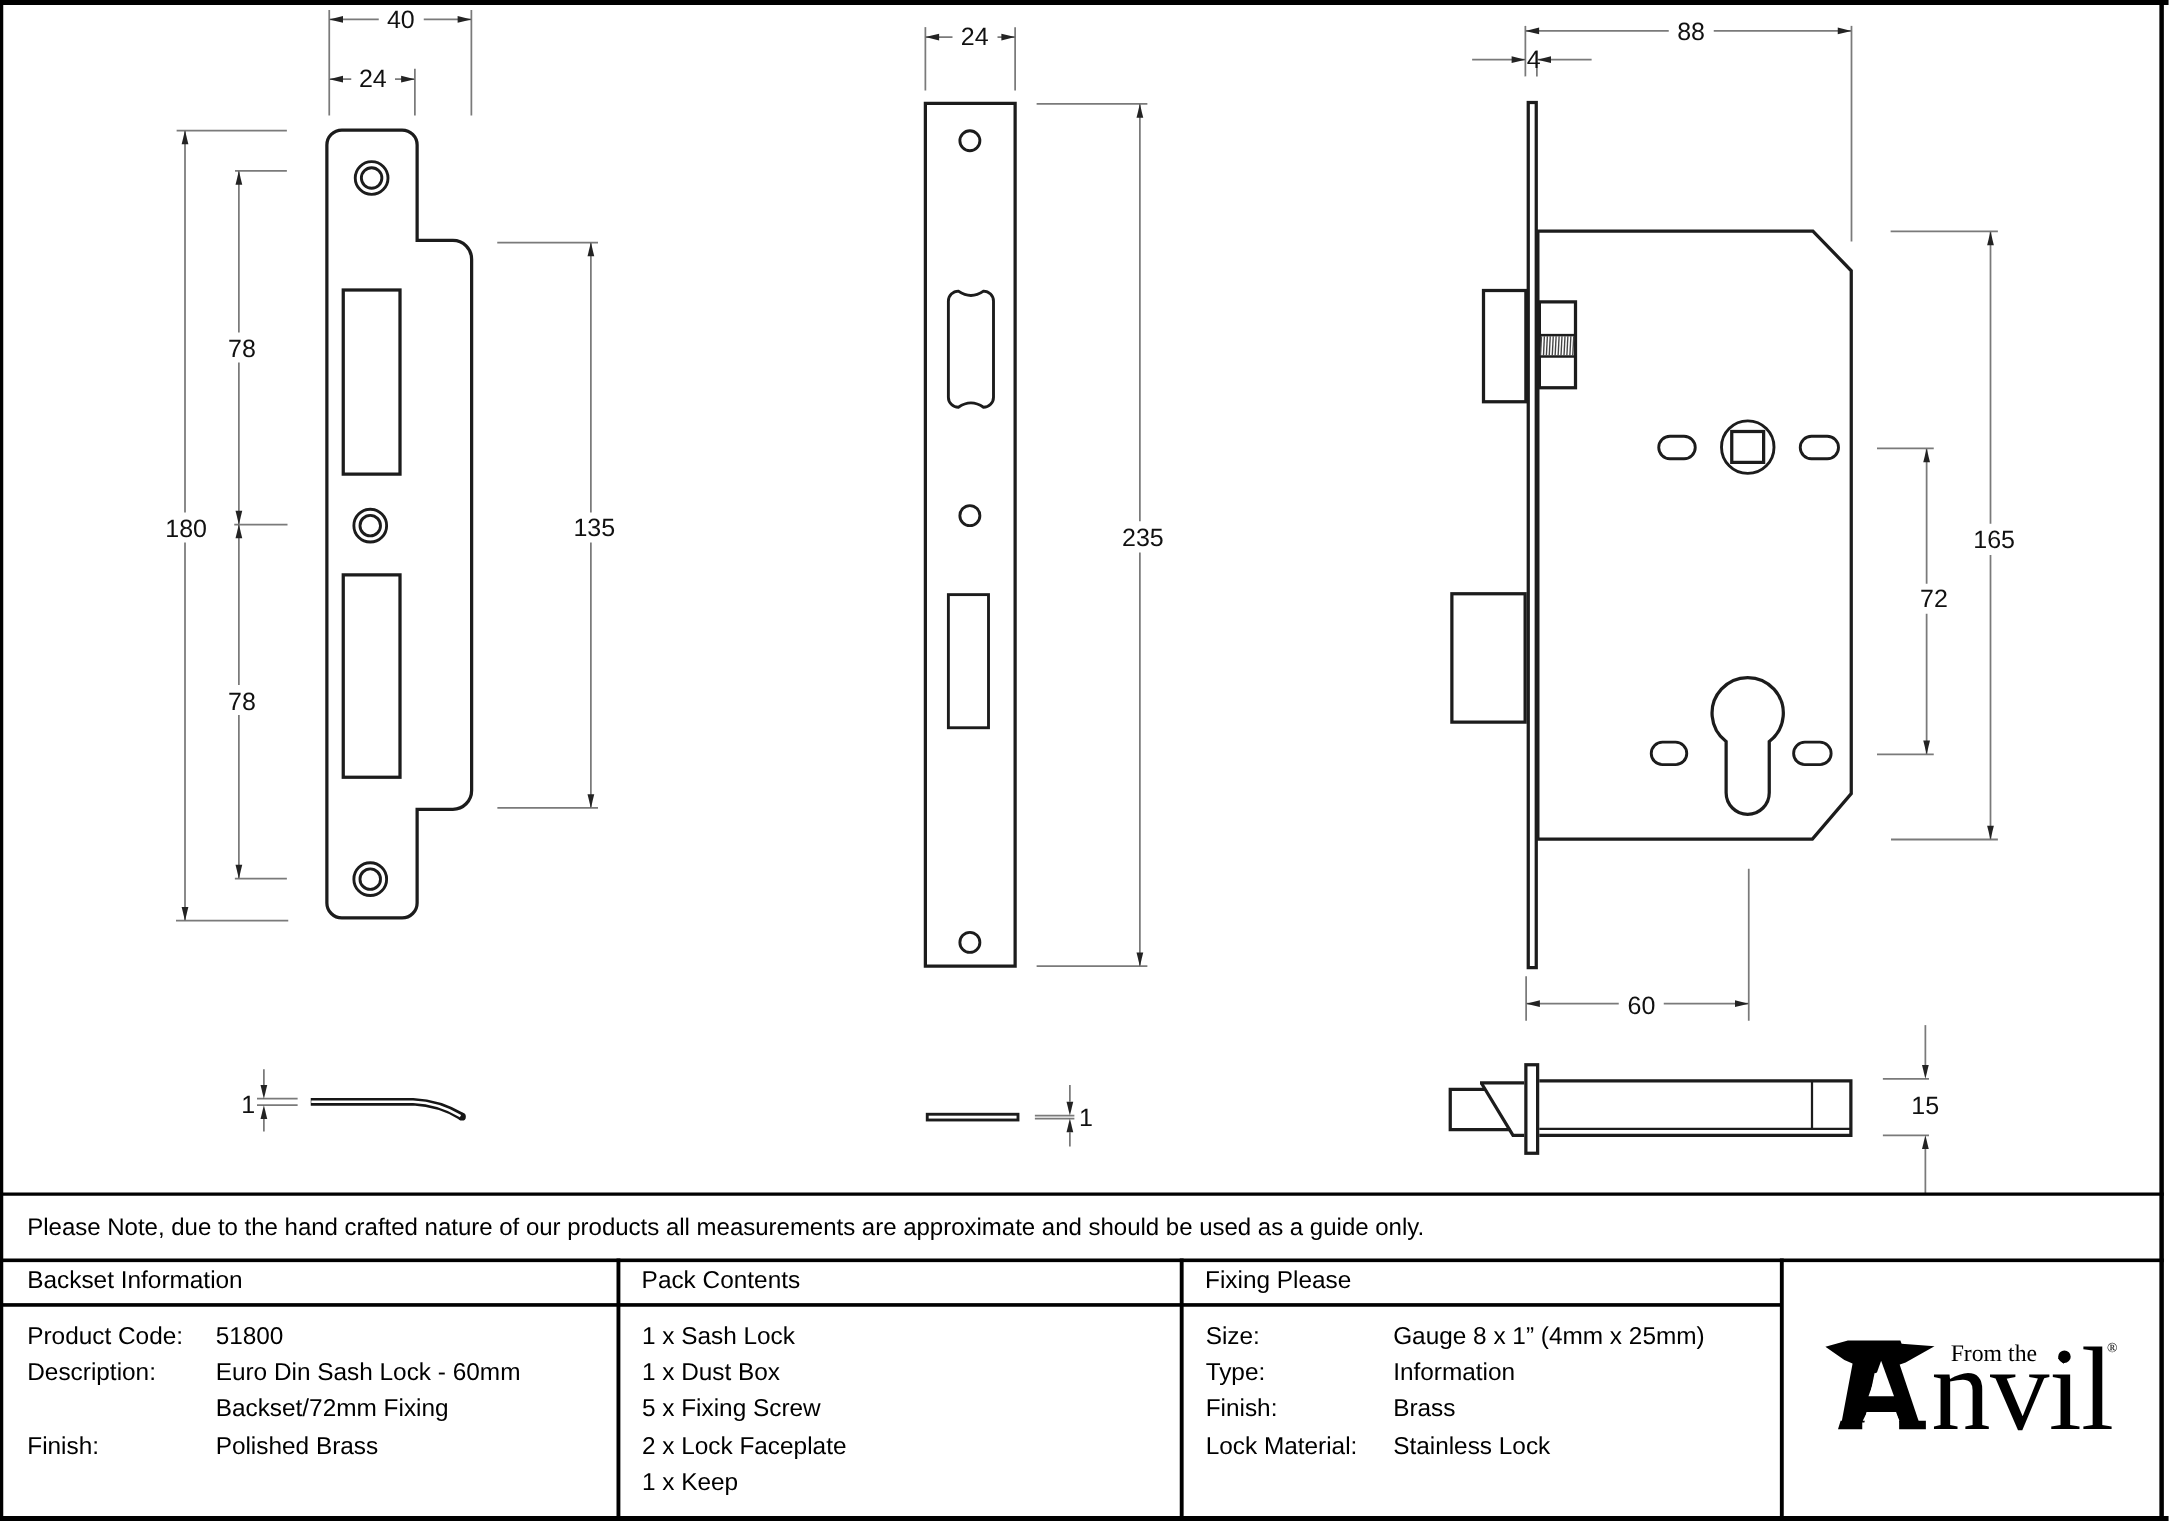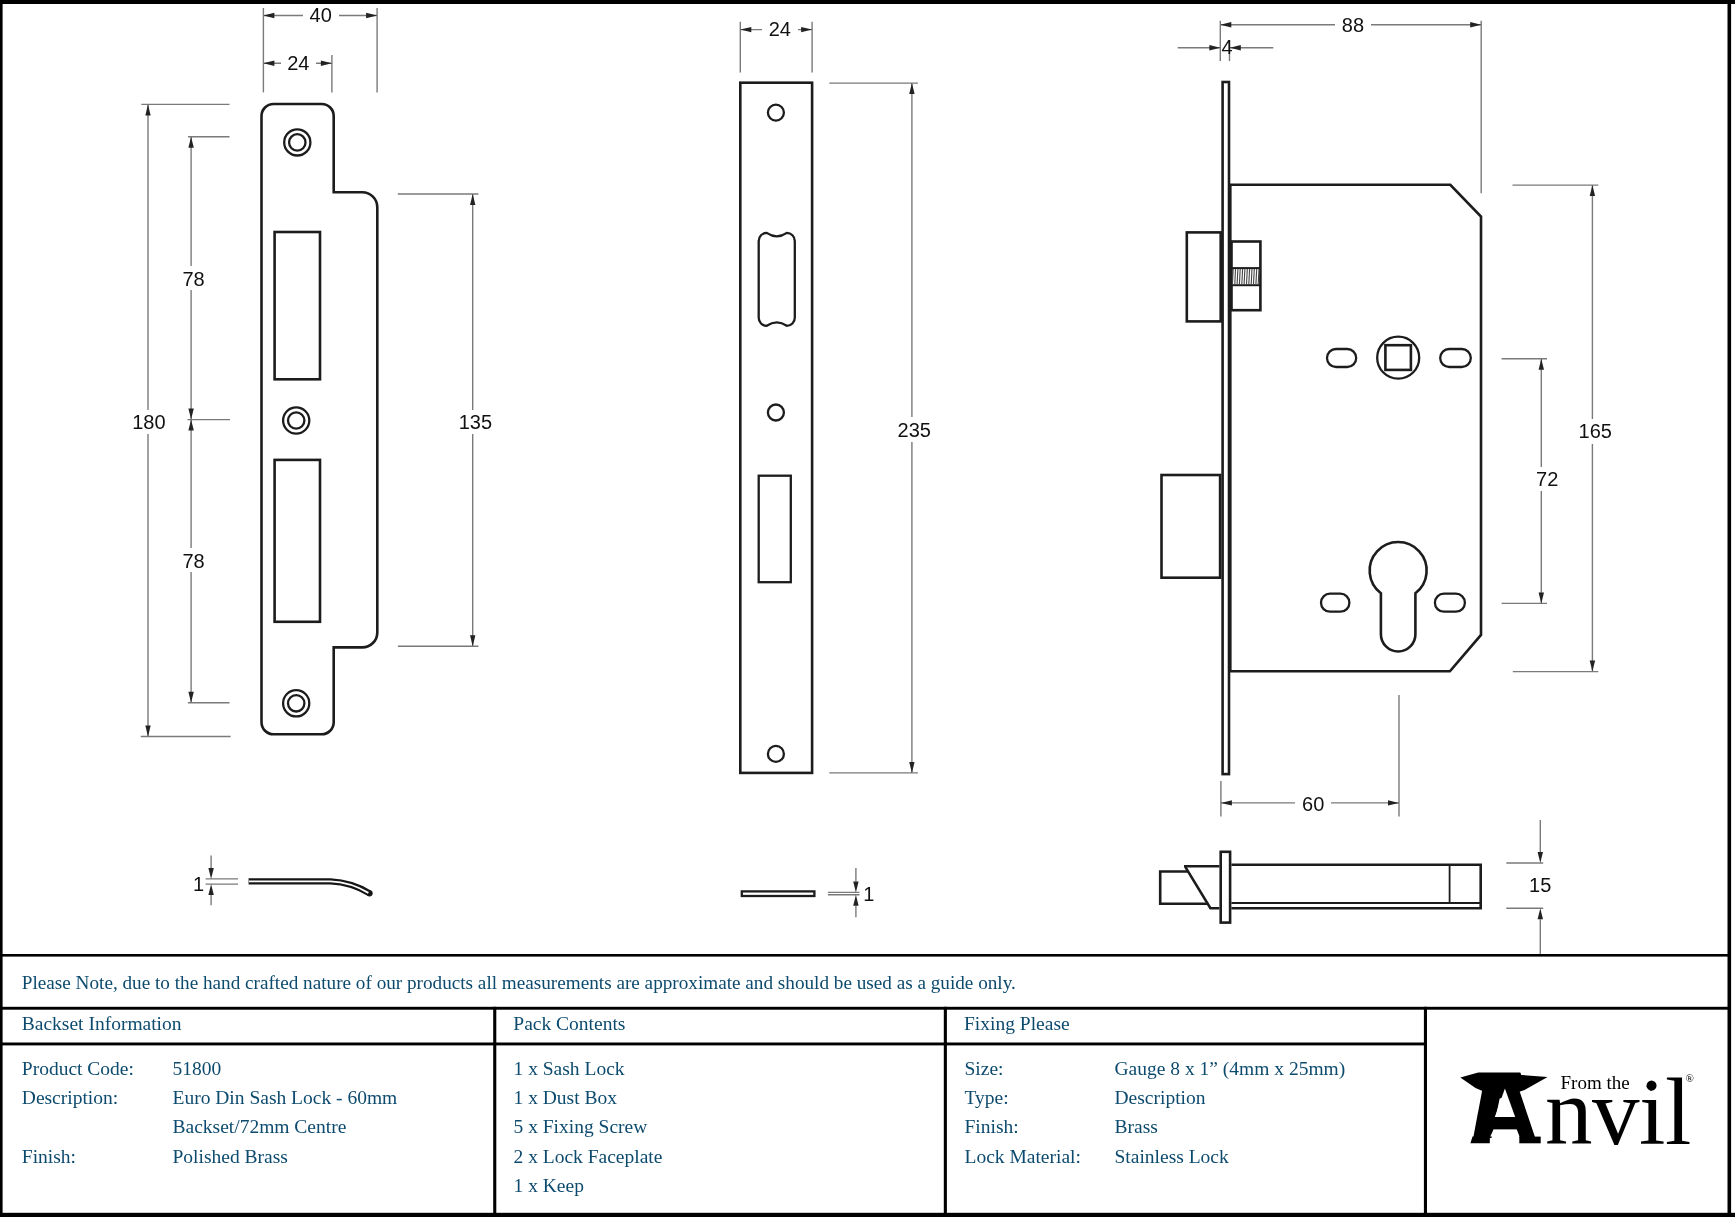--- a/index.html
+++ b/index.html
@@ -1,18 +1,18 @@
 <!DOCTYPE html>
 <html><head><meta charset="utf-8">
 <style>
 html,body{margin:0;padding:0;background:#fff;width:1735px;height:1217px;overflow:hidden}
 *{box-sizing:border-box}
 .abs{position:absolute}
 svg text.dt{font-family:"Liberation Sans",sans-serif;fill:#111}
-.t{position:absolute;font-family:Liberation Serif, serif;font-size:19.5px;color:#0c4a6e;white-space:nowrap}
+.t{position:absolute;font-family:Liberation Sans, sans-serif;font-size:19.5px;color:#000000;white-space:nowrap}
 </style></head>
 <body>
 <div class="abs" style="left:0;top:0;width:1735px;height:1196px">
 <svg width="1735" height="1217" viewBox="0 0 1735 1217" style="position:absolute;left:0;top:0">
 <style>
  .d{stroke:#7a7a7a;stroke-width:1.4;fill:none}
  .o{stroke:#1c1c1c;stroke-width:2.6;fill:none}
  .o2{stroke:#1c1c1c;stroke-width:2.3;fill:none}
  .o2l{stroke:#1c1c1c;stroke-width:1.8;fill:none}
 </style>
@@ -205,29 +205,29 @@
 </svg>
 
 <div class="t" style="left:21.8px;top:972.1px;font-size:19.2px">Please Note, due to the hand crafted nature of our products all measurements are approximate and should be used as a guide only.</div>
 <div class="t" style="left:21.8px;top:1013.0px">Backset Information</div>
 <div class="t" style="left:513.3px;top:1013.0px">Pack Contents</div>
 <div class="t" style="left:964px;top:1013.0px">Fixing Please</div>
 <div class="t" style="left:21.8px;top:1057.5px">Product Code:</div>
 <div class="t" style="left:172.5px;top:1057.5px">51800</div>
 <div class="t" style="left:21.8px;top:1086.9px">Description:</div>
 <div class="t" style="left:172.5px;top:1086.9px">Euro Din Sash Lock - 60mm</div>
-<div class="t" style="left:172.5px;top:1116.2px">Backset/72mm Centre</div>
+<div class="t" style="left:172.5px;top:1116.2px">Backset/72mm Fixing</div>
 <div class="t" style="left:21.8px;top:1145.6px">Finish:</div>
 <div class="t" style="left:172.5px;top:1145.6px">Polished Brass</div>
 <div class="t" style="left:513.5px;top:1057.5px">1 x Sash Lock</div>
 <div class="t" style="left:513.5px;top:1086.9px">1 x Dust Box</div>
 <div class="t" style="left:513.5px;top:1116.2px">5 x Fixing Screw</div>
 <div class="t" style="left:513.5px;top:1145.6px">2 x Lock Faceplate</div>
 <div class="t" style="left:513.5px;top:1175.0px">1 x Keep</div>
 <div class="t" style="left:964.5px;top:1057.5px">Size:</div>
 <div class="t" style="left:1114.5px;top:1057.5px">Gauge 8 x 1” (4mm x 25mm)</div>
 <div class="t" style="left:964.5px;top:1086.9px">Type:</div>
-<div class="t" style="left:1114.5px;top:1086.9px">Description</div>
+<div class="t" style="left:1114.5px;top:1086.9px">Information</div>
 <div class="t" style="left:964.5px;top:1116.2px">Finish:</div>
 <div class="t" style="left:1114.5px;top:1116.2px">Brass</div>
 <div class="t" style="left:964.5px;top:1145.6px">Lock Material:</div>
 <div class="t" style="left:1114.5px;top:1145.6px">Stainless Lock</div>
 </div>
 
 </body></html>

